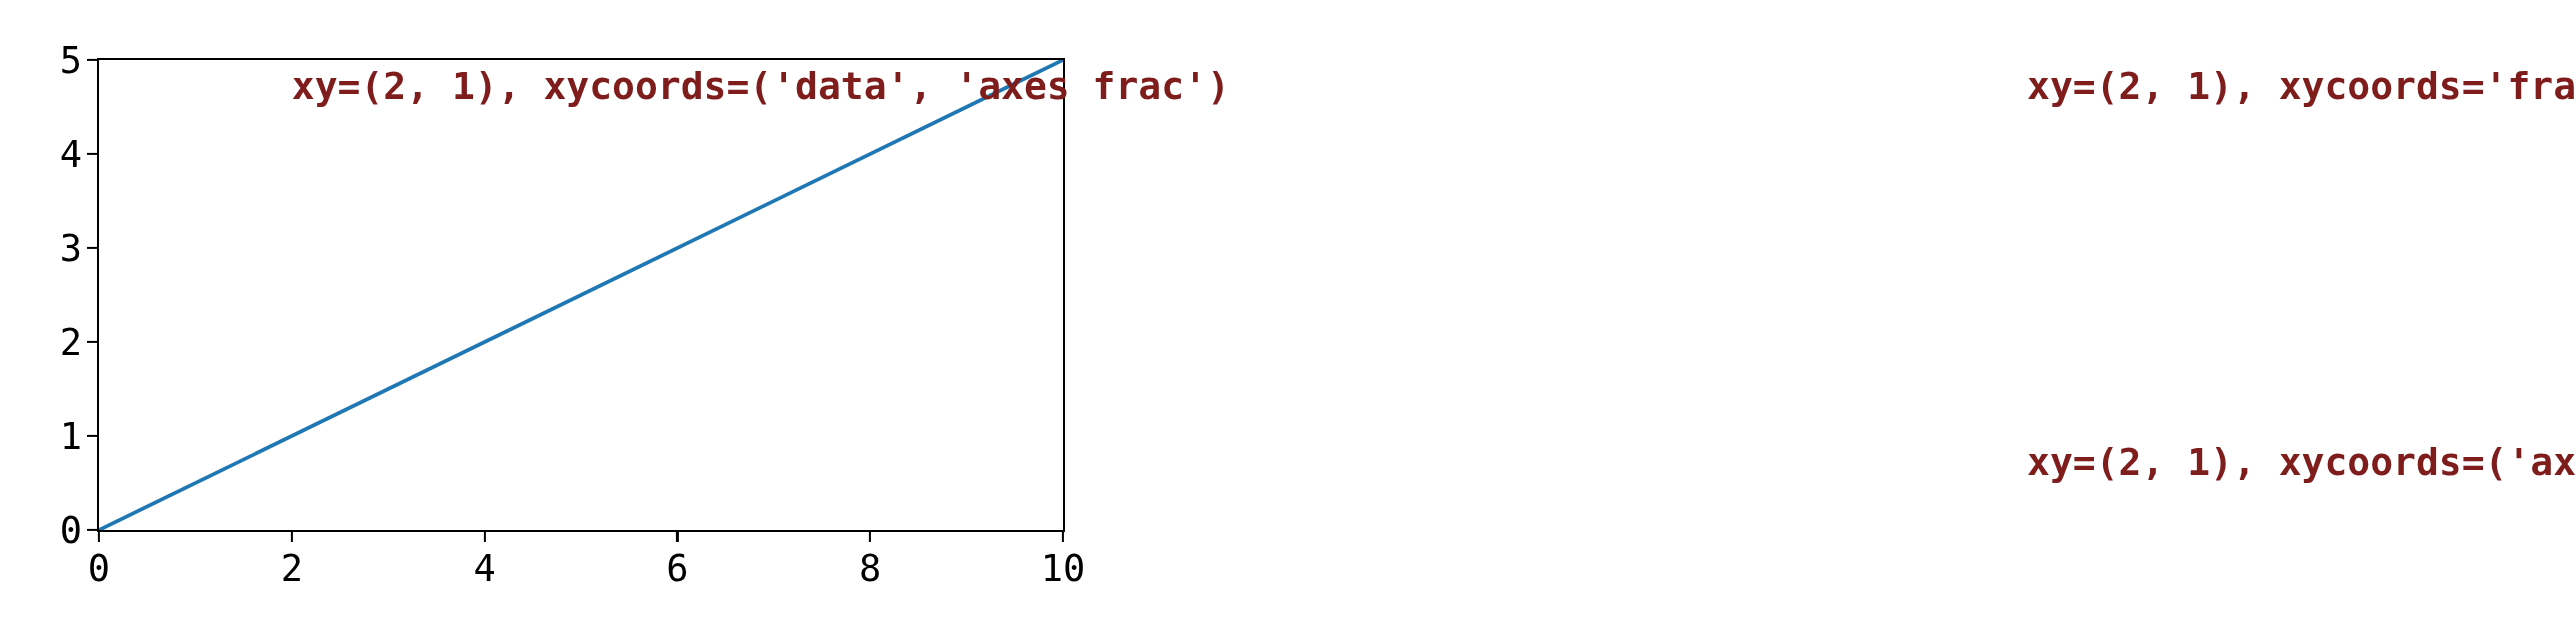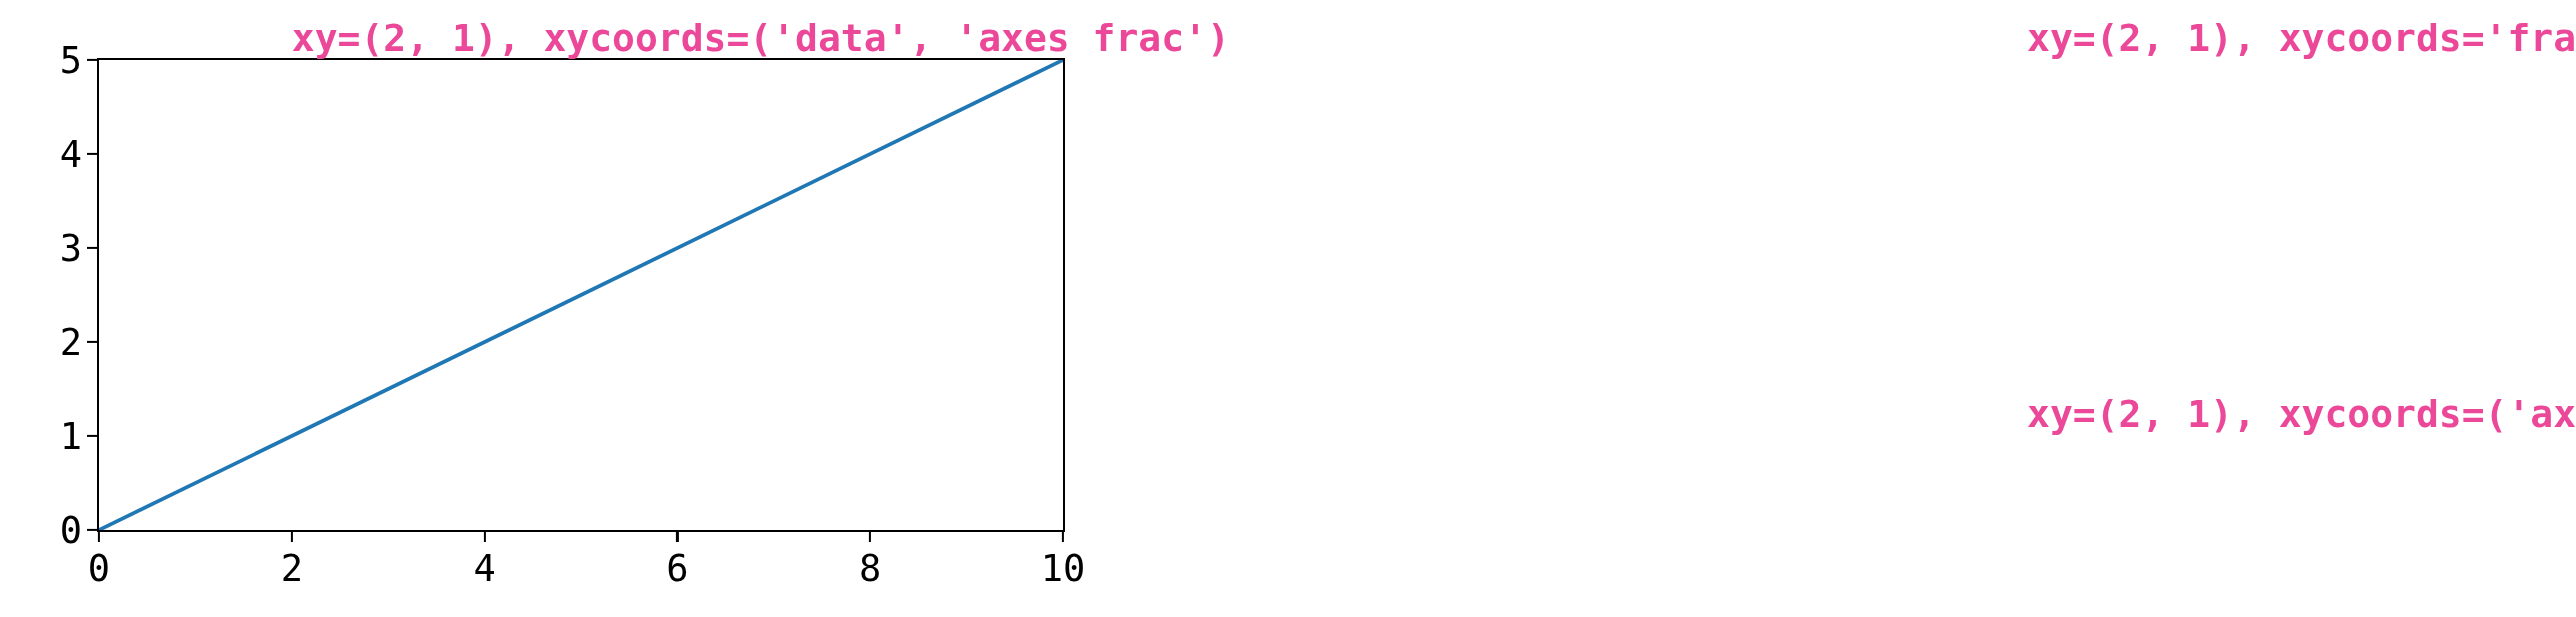--- a/index.html
+++ b/index.html
@@ -64,23 +64,24 @@
       top: 100%;
       width: 2.2px;
       height: 12px;
       background: #000;
       transform: translateX(-50%);
     }
     .annotation {
       position: absolute;
       font-size: 38px;
       font-weight: 600;
-      color: #ec4899;
+      color: #7f1d1d;
       white-space: nowrap;
       font-family: "DejaVu Sans Mono", "Consolas", "Menlo", monospace;
+      margin-top: 48px;
     }
   </style>
 </head>
 <body>
 
 <div class="chart-container">
   <div class="plot-area">
 
     <div class="tick-mark-y" style="top: 100%;"></div>
     <div class="tick-label-y" style="top: 100%;">0</div>

